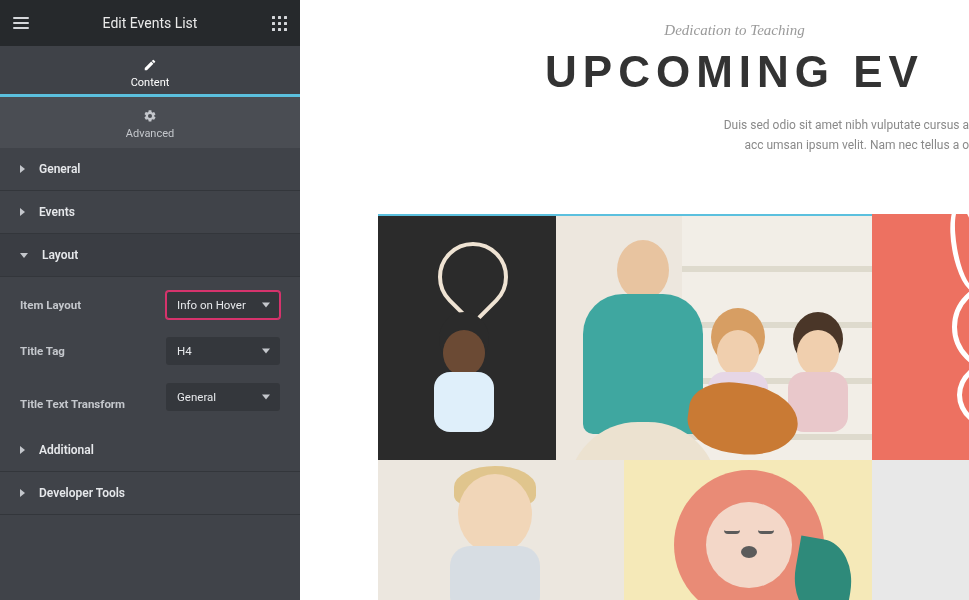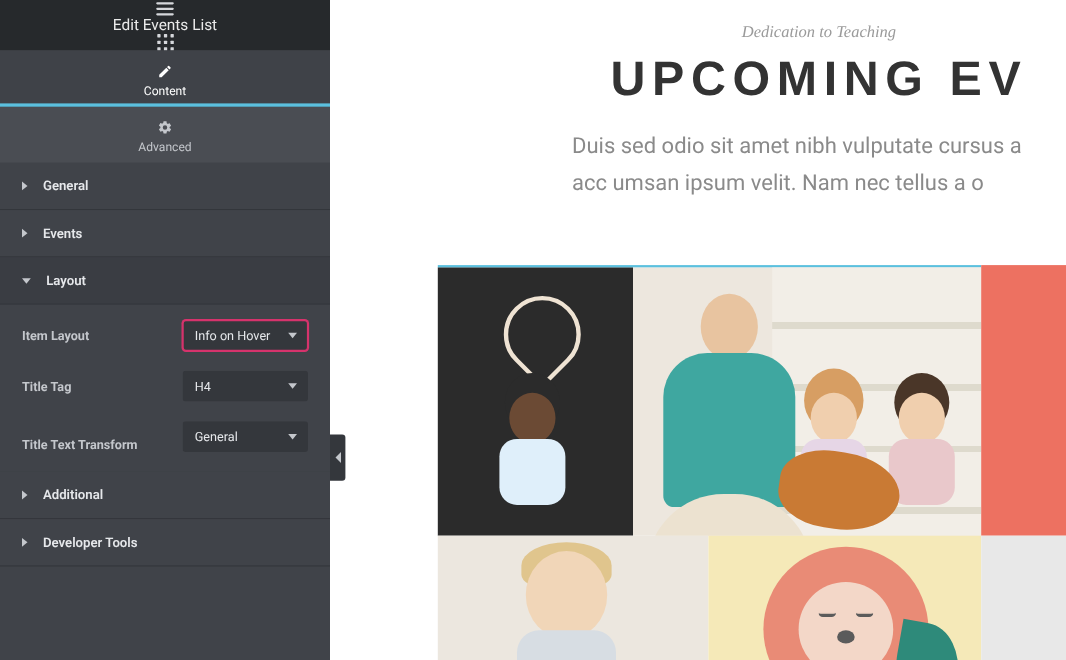--- a/index.html
+++ b/index.html
@@ -21,21 +21,20 @@
     position: relative;
     flex-shrink: 0;
   }
   .sidebar .topbar {
     height: 46px;
     background: #26292c;
     display: flex;
     align-items: center;
     justify-content: space-between;
     padding: 0 10px;
-    flex-direction: column;
   }
   .sidebar .topbar .title {
     color: #eaeaea;
     font-size: 14px;
     font-weight: 400;
   }
   .sidebar .topbar .icon-btn {
     width: 22px;
     height: 22px;
     display: flex;
@@ -191,21 +190,20 @@
     border-bottom: 5px solid transparent;
     border-right: 5px solid #c4c7cc;
   }
   
   .preview {
     flex: 1;
     background: #fff;
     padding: 22px 0 18px 0;
     overflow: hidden;
     position: relative;
-    margin-left: 20px;
   }
   .tagline {
     font-family: Georgia, 'Times New Roman', serif;
     font-style: italic;
     color: #9a9a9a;
     font-size: 15px;
     text-align: center;
     margin-left: 200px;
     margin-bottom: 8px;
   }
@@ -214,23 +212,23 @@
     font-weight: 600;
     letter-spacing: 6px;
     font-size: 44px;
     color: #333;
     text-align: center;
     margin-left: 200px;
     margin-bottom: 18px;
     white-space: nowrap;
   }
   .subtext {
-    font-size: 20px;
+    font-size: 12px;
     color: #8a8a8a;
-    text-align: left;
+    text-align: right;
     margin-left: 200px;
     line-height: 1.7;
     white-space: nowrap;
   }
   
   .gallery {
     margin-top: 58px;
     margin-left: 78px;
     display: flex;
     flex-wrap: wrap;

